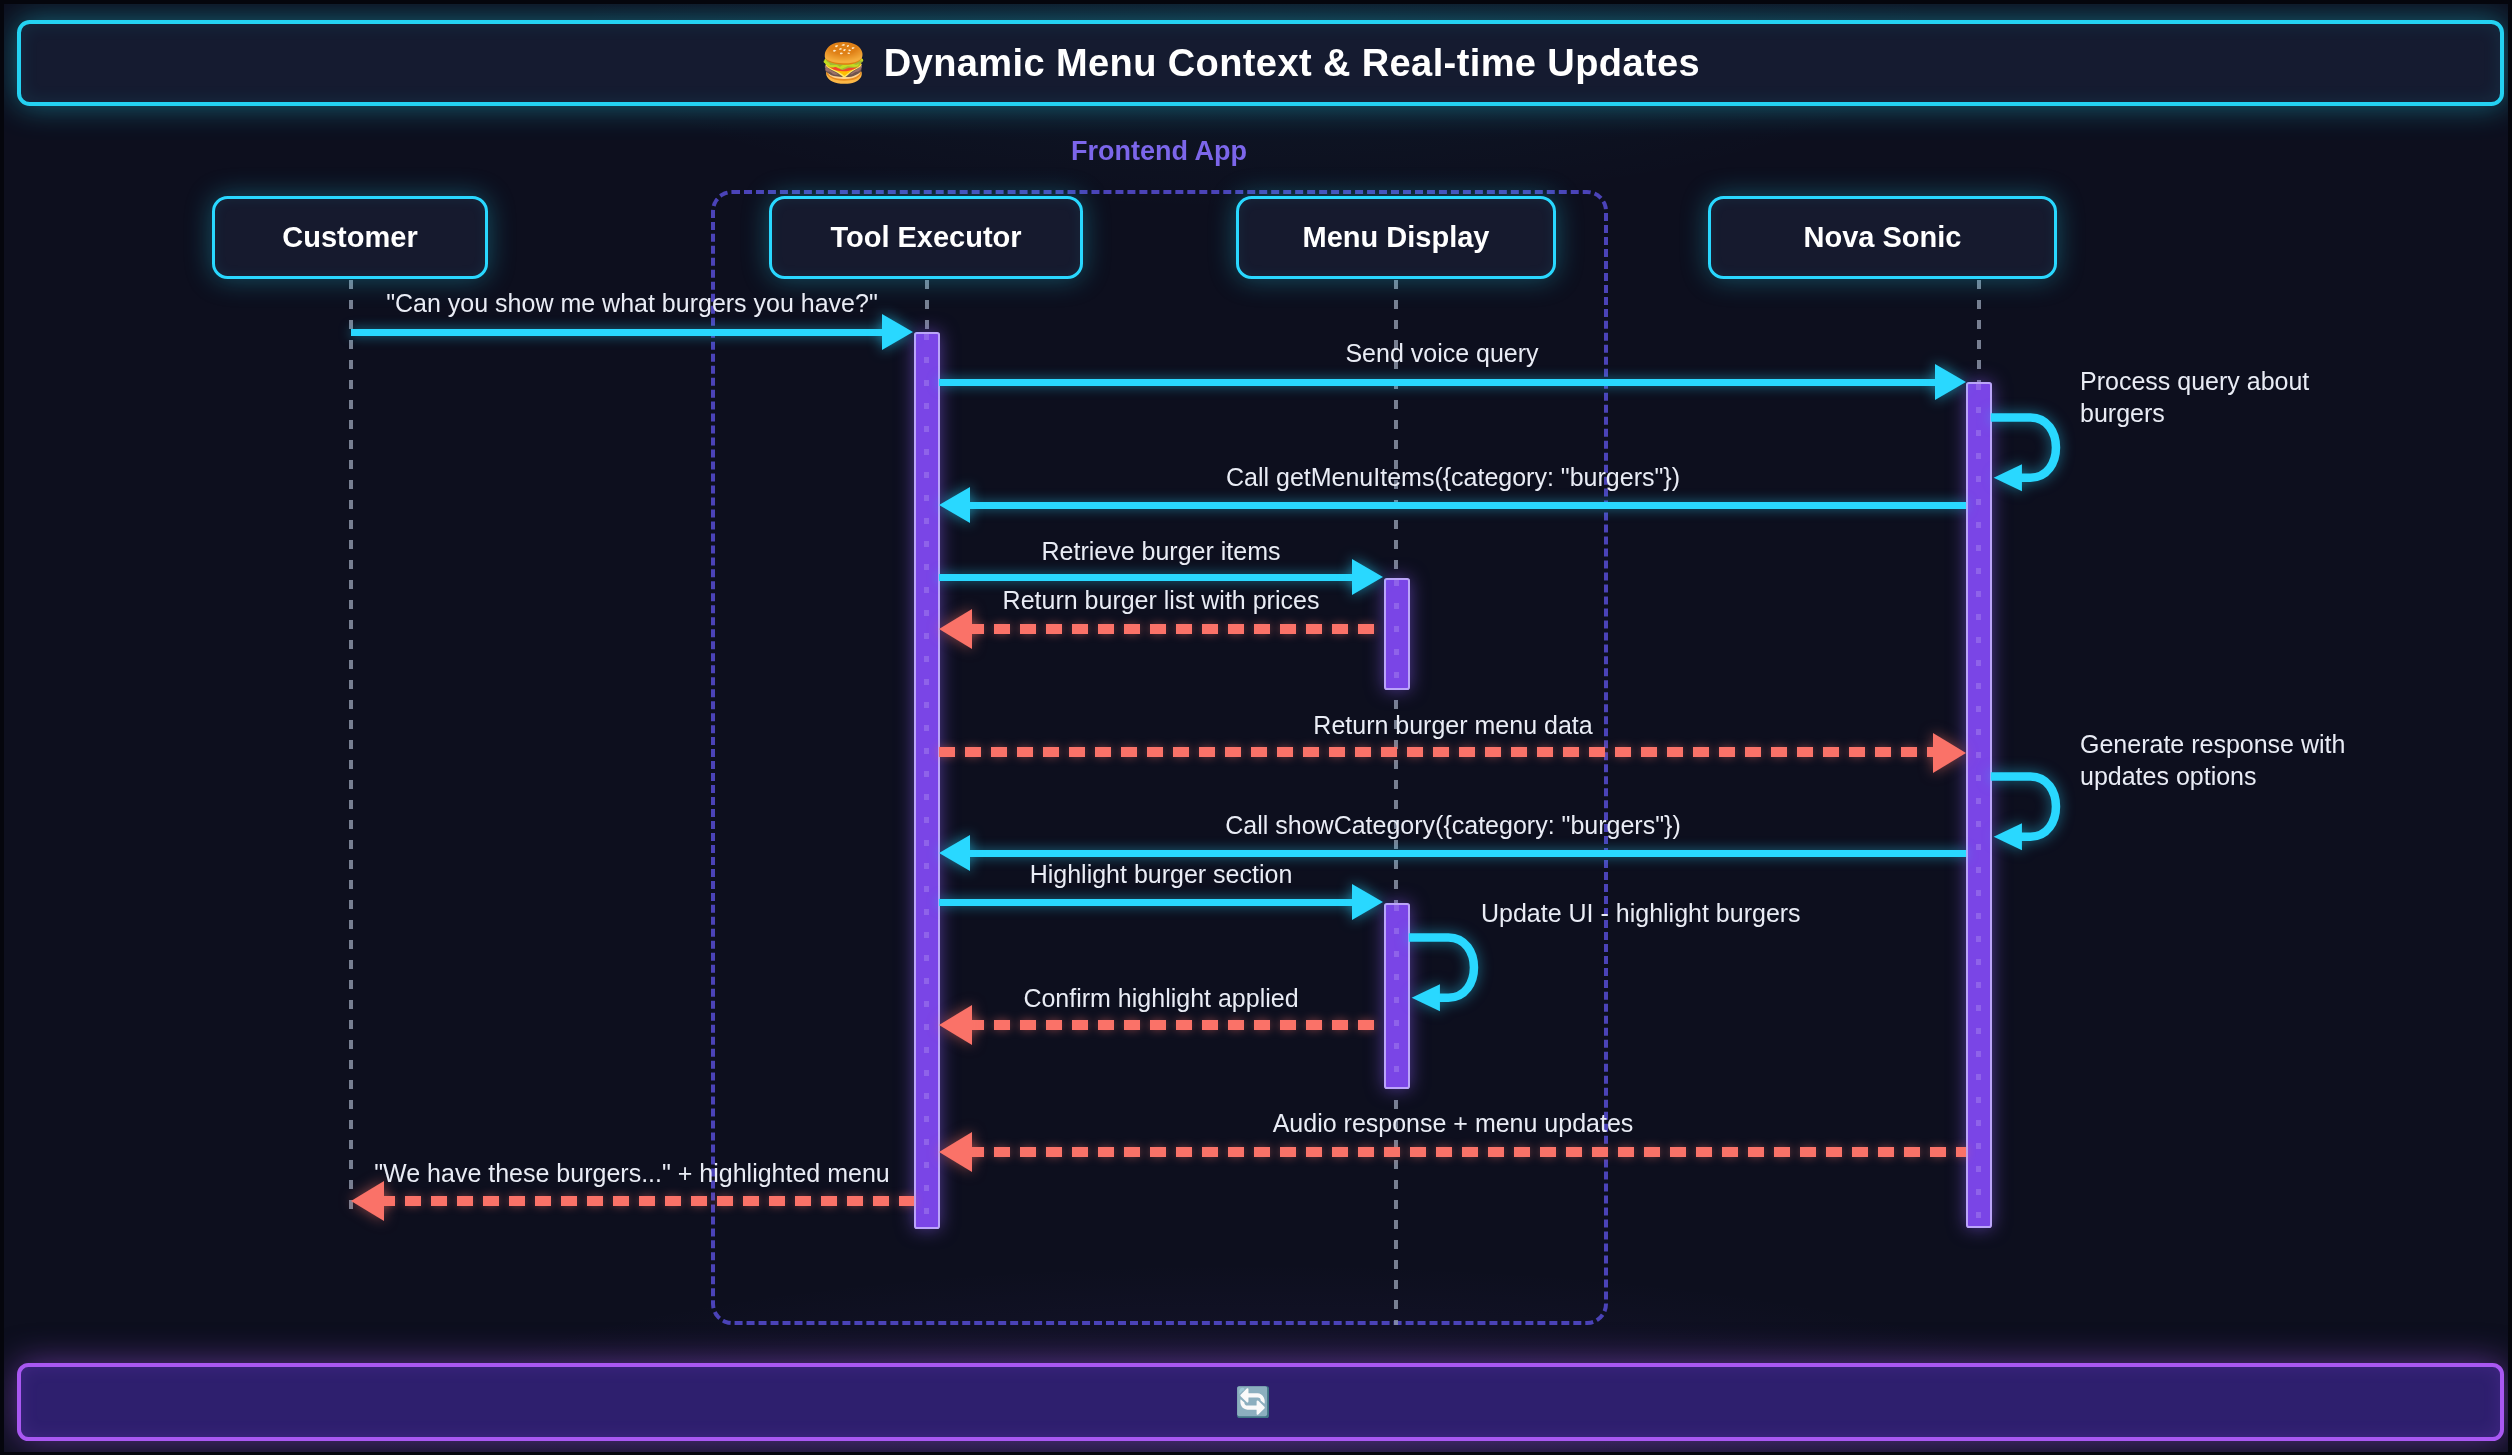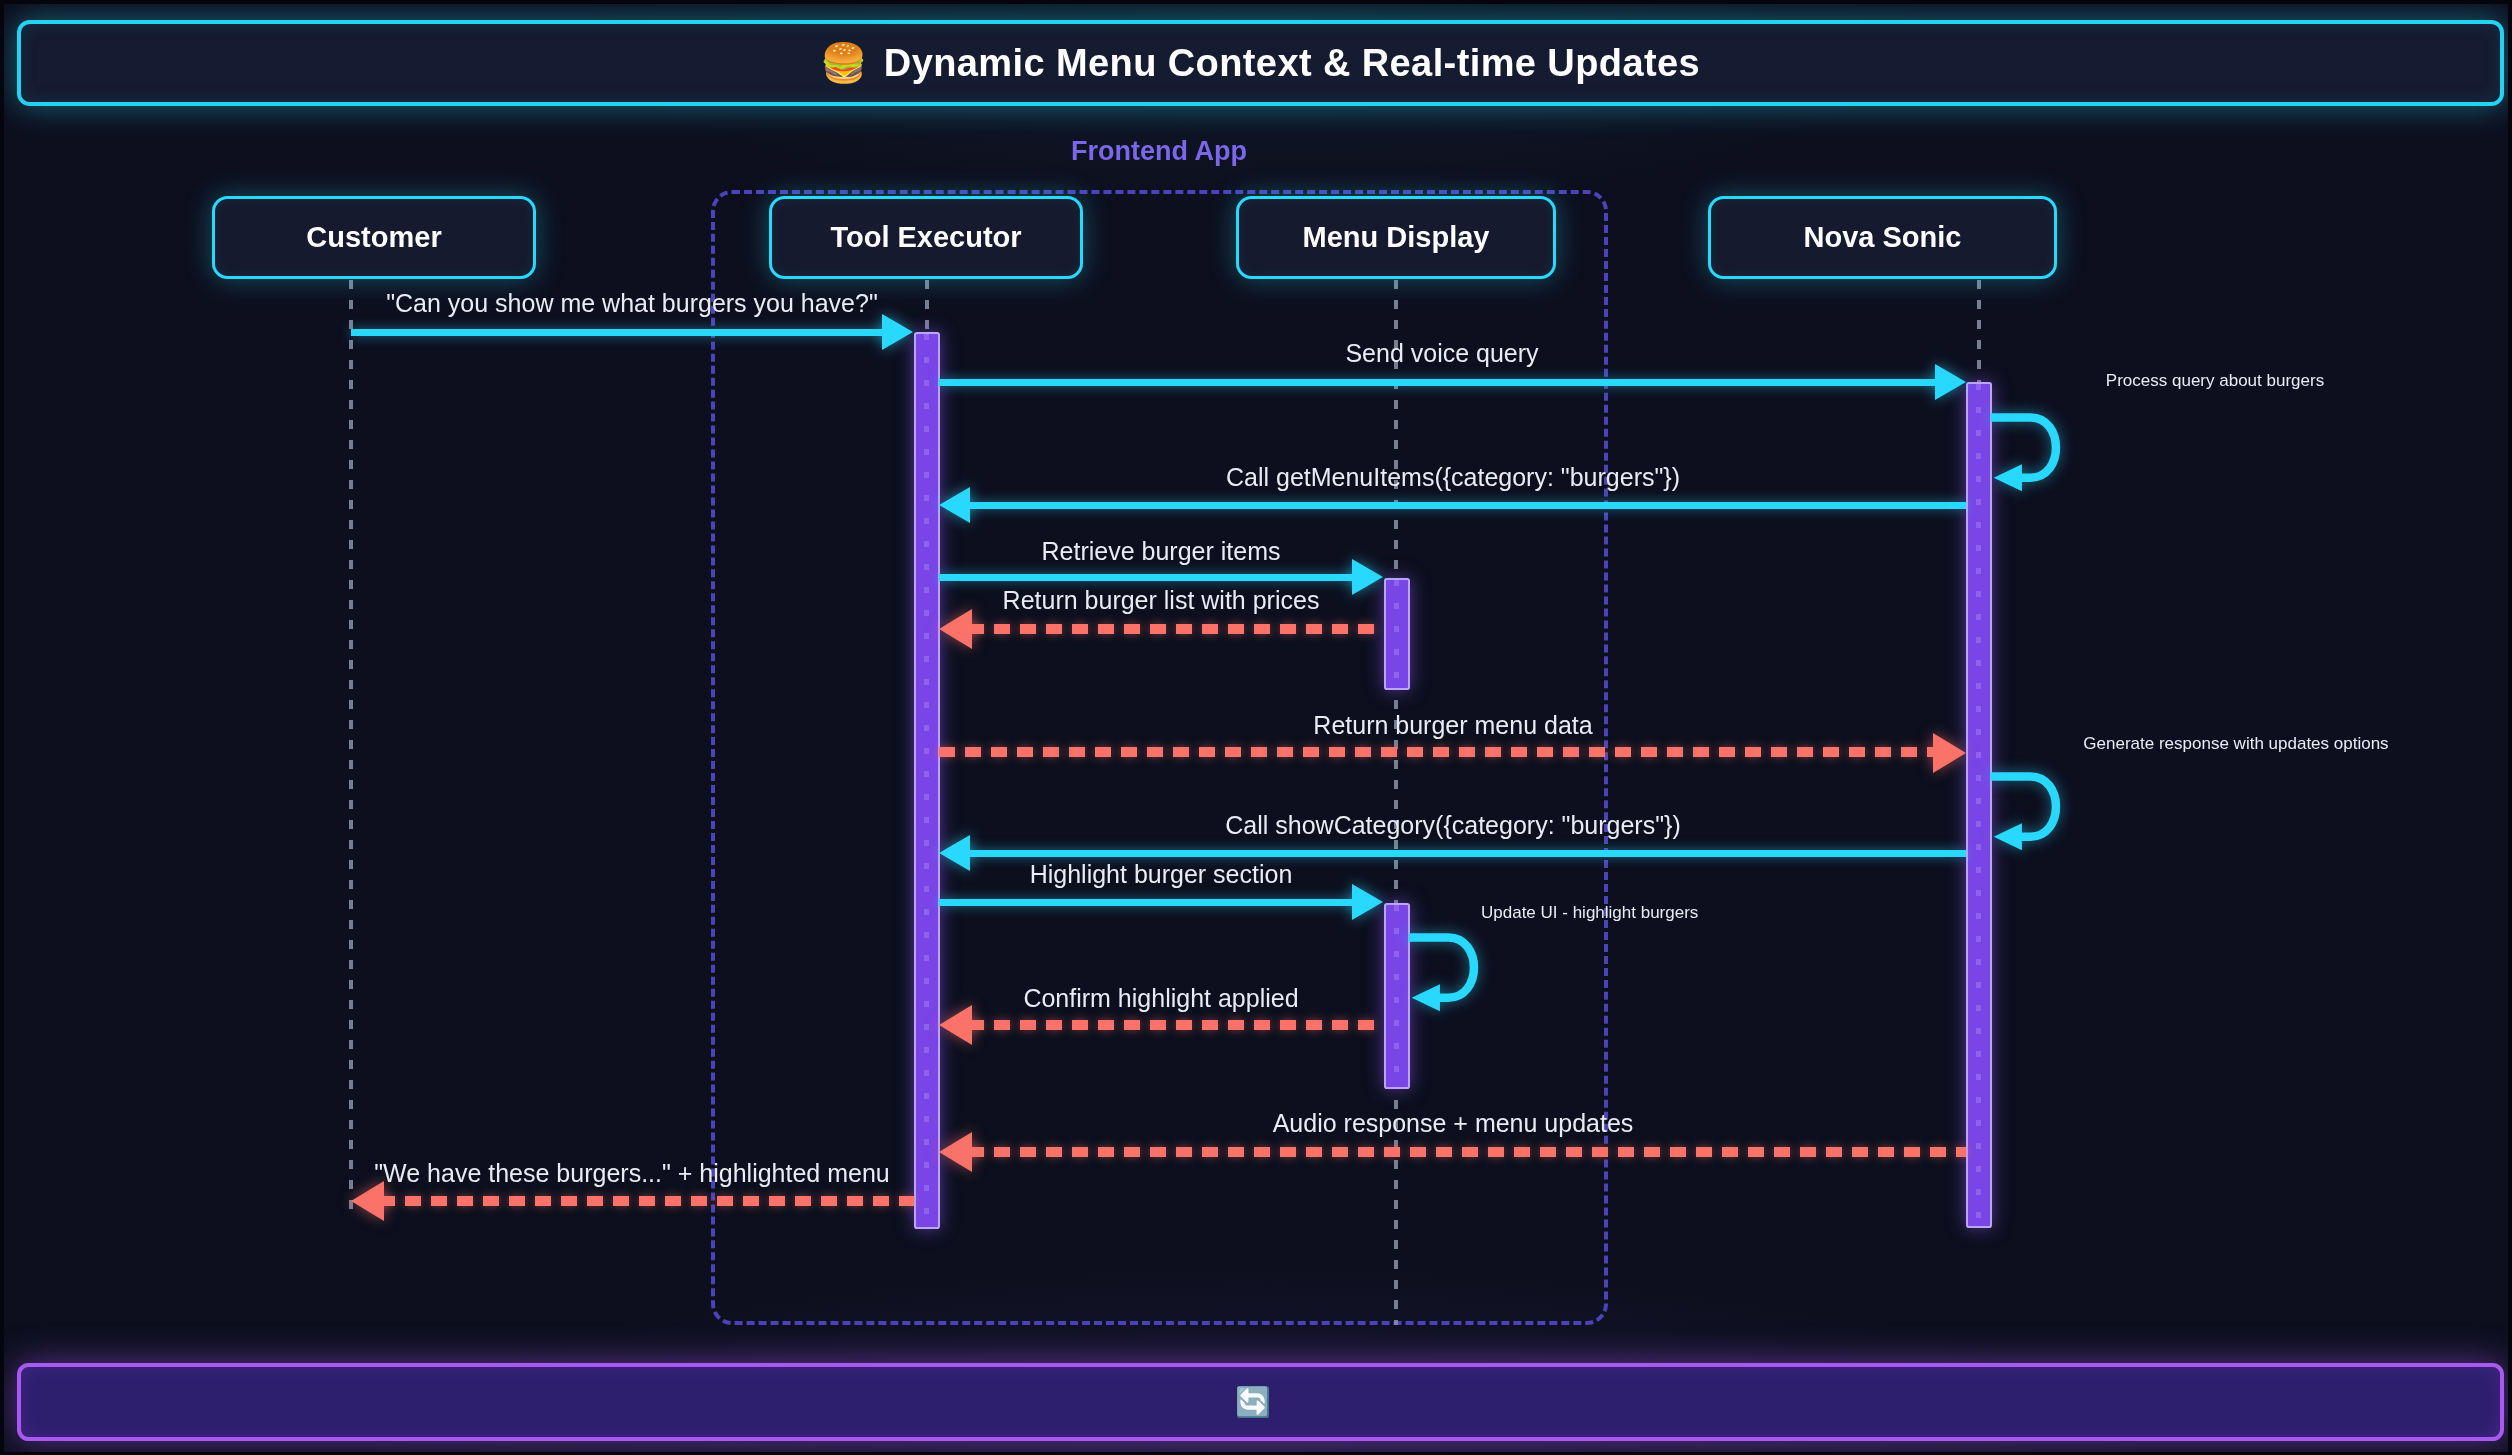--- a/index.html
+++ b/index.html
@@ -68,21 +68,21 @@
   .head.red{filter:drop-shadow(0 0 7px rgba(250,114,104,.55));}
   .head.cyan.right{border-top:18.5px solid transparent;border-bottom:18.5px solid transparent;border-left:31px solid #29d8ff;}
   .head.cyan.left {border-top:18.5px solid transparent;border-bottom:18.5px solid transparent;border-right:31px solid #29d8ff;}
   .head.red.right {border-top:20px solid transparent;border-bottom:20px solid transparent;border-left:33px solid #fa7268;}
   .head.red.left  {border-top:20px solid transparent;border-bottom:20px solid transparent;border-right:33px solid #fa7268;}
   
   .msg{
     position:absolute;transform:translateX(-50%);z-index:6;white-space:nowrap;
     color:#e9ecf5;font-size:25px;
   }
-  .note{position:absolute;z-index:6;color:#e9ecf5;font-size:17px;line-height:32px;text-align:center;}
+  .note{position:absolute;z-index:6;color:#e9ecf5;font-size:25px;line-height:32px;}
   .self-loop{position:absolute;z-index:5;filter:drop-shadow(0 0 7px rgba(41,216,255,.5));}
 </style>
 </head>
 <body>
 
 <div class="canvas">
 
   <div class="title-bar">
     <span class="icon">🍔</span>
     <span>Dynamic Menu Context &amp; Real-time Updates</span>
@@ -94,21 +94,21 @@
   <div class="lifeline" style="left:345px;top:276px;height:932px;"></div>
   <div class="lifeline" style="left:921px;top:276px;height:53px;"></div>
   <div class="lifeline" style="left:1390px;top:276px;height:1045px;"></div>
   <div class="lifeline" style="left:1973px;top:276px;height:103px;"></div>
 
   <div class="activation" style="left:910px;top:328px;height:897px;"></div>
   <div class="activation" style="left:1962px;top:378px;height:846px;"></div>
   <div class="activation" style="left:1380px;top:574px;height:112px;"></div>
   <div class="activation" style="left:1380px;top:899px;height:186px;"></div>
 
-  <div class="actor" style="left:208px;width:324px;">
+  <div class="actor" style="left:208px;width:276px;">
     <span>Customer</span>
   </div>
   <div class="actor" style="left:1232px;width:320px;">
     <span>Menu Display</span>
   </div>
   <div class="actor" style="left:765px;width:314px;">
     <span>Tool Executor</span>
   </div>
   <div class="actor" style="left:1704px;width:349px;">
     <span>Nova Sonic</span>

